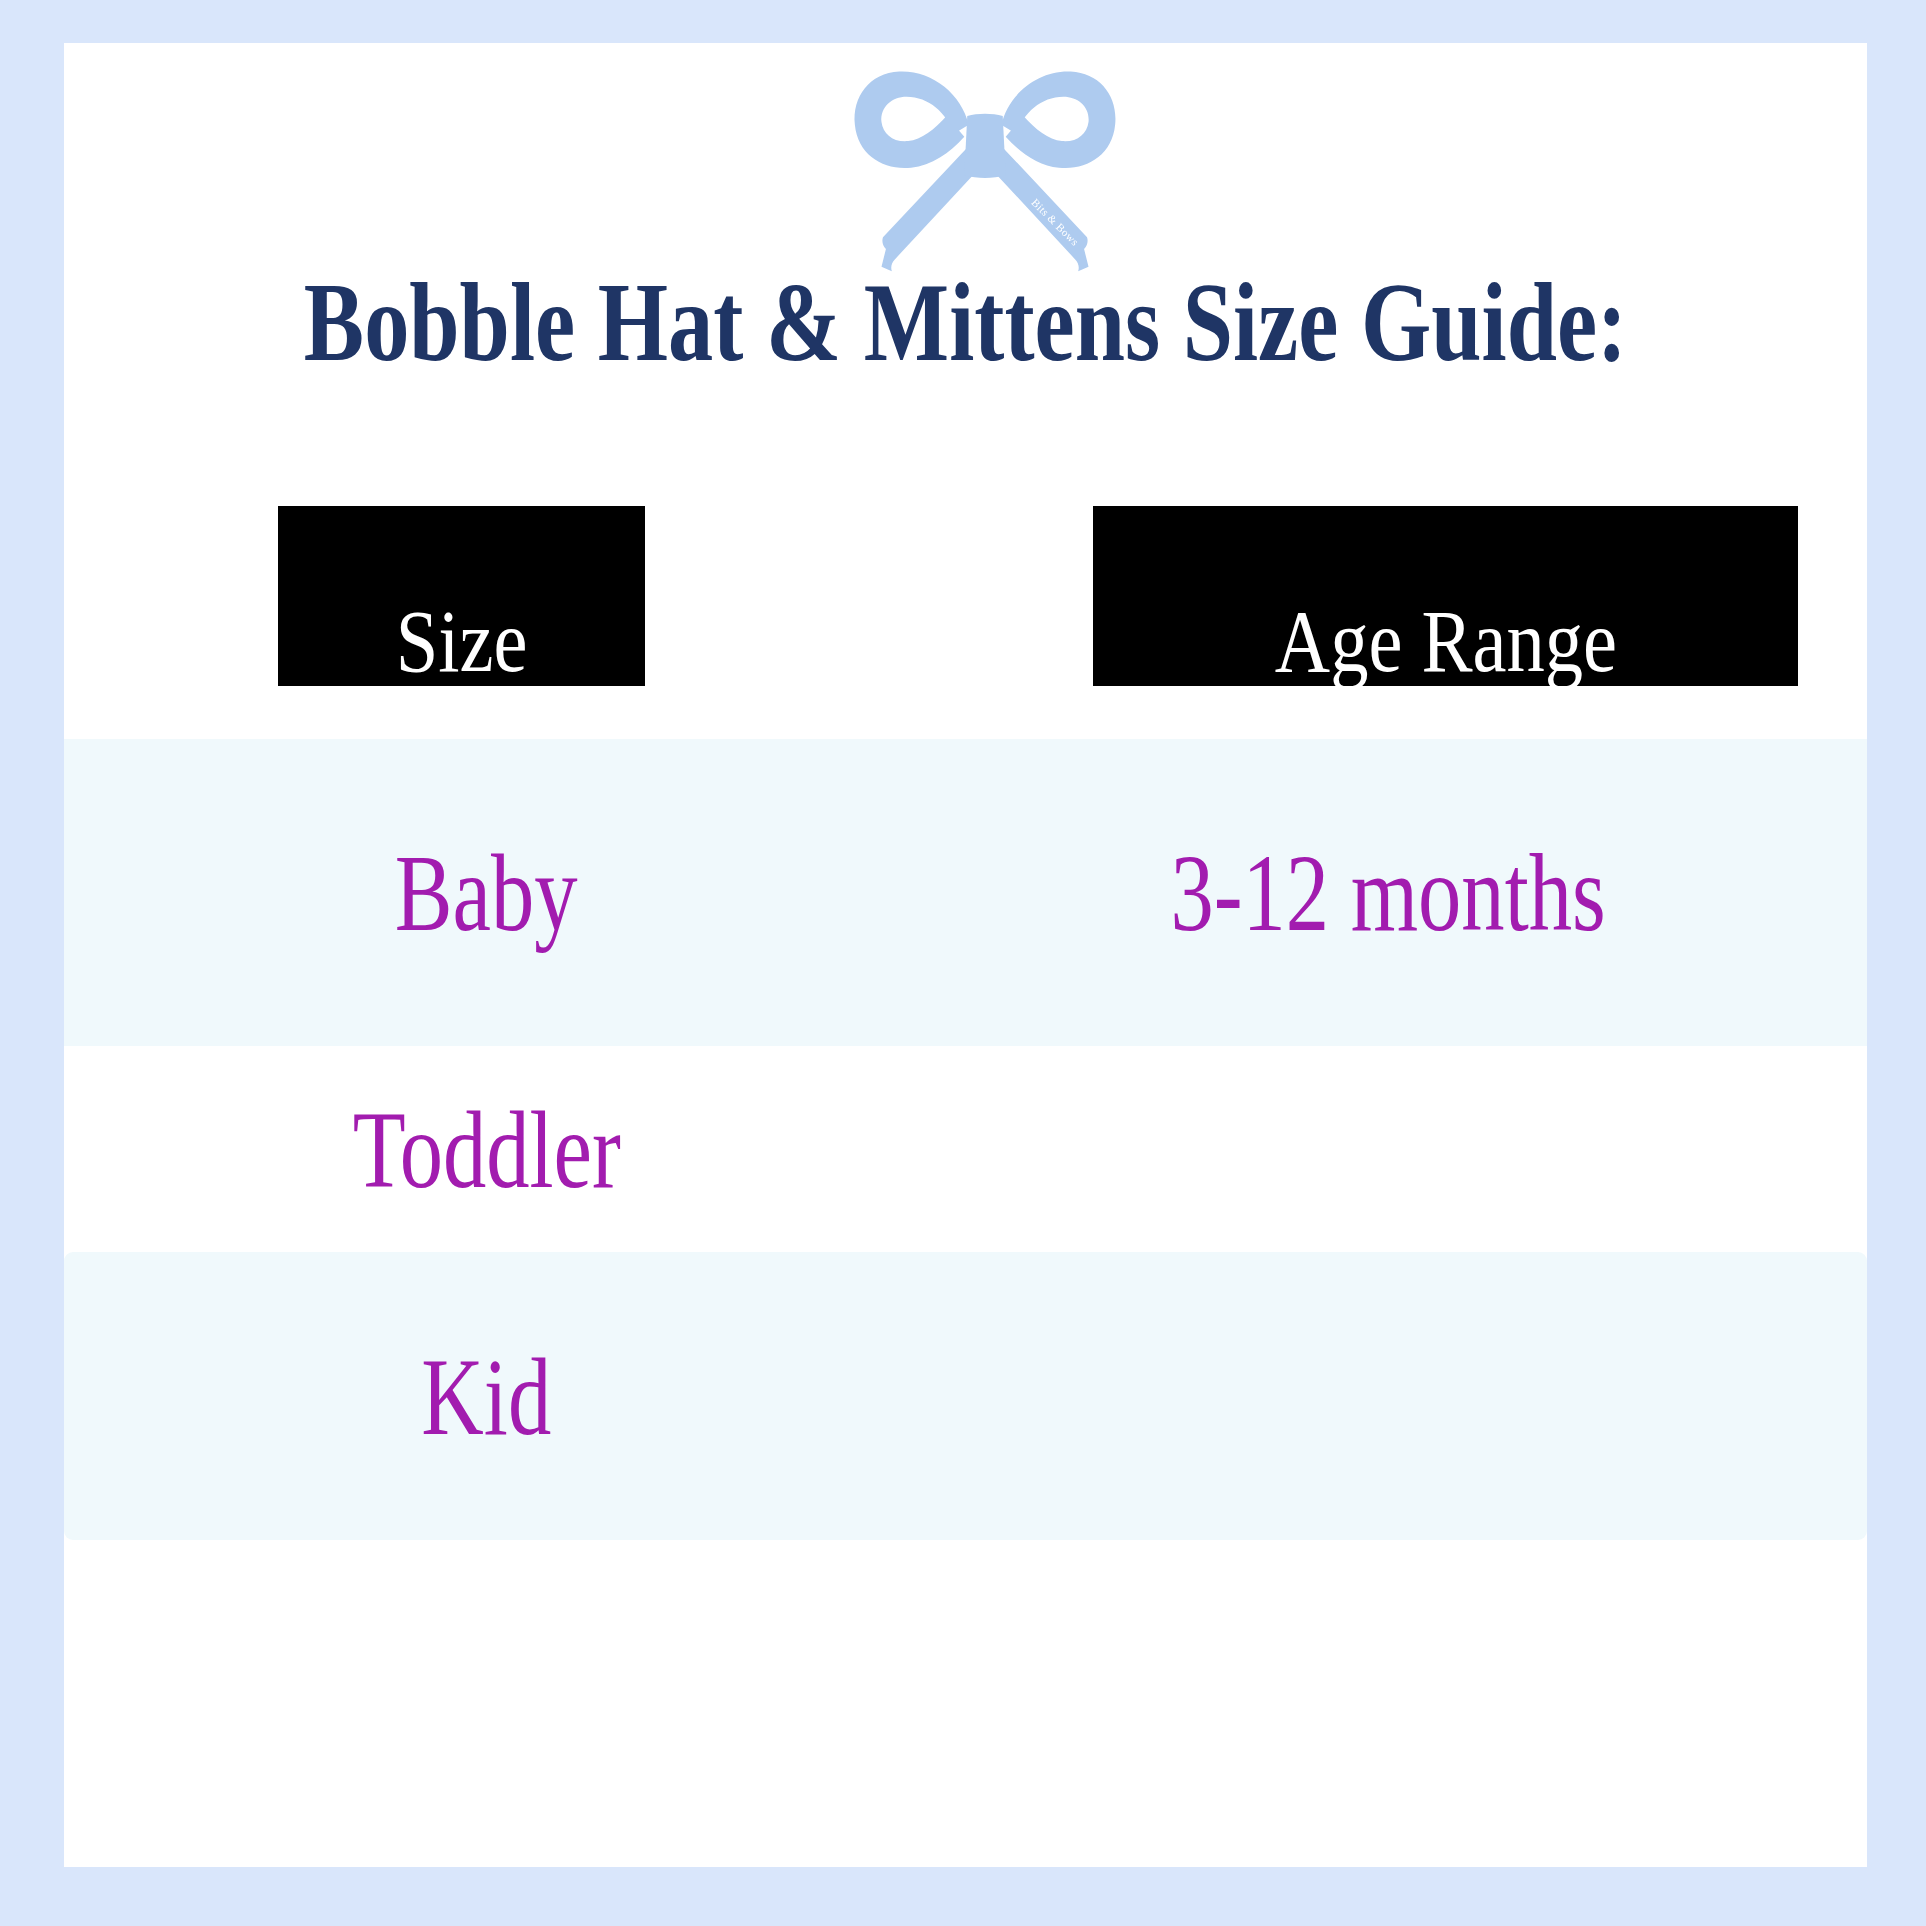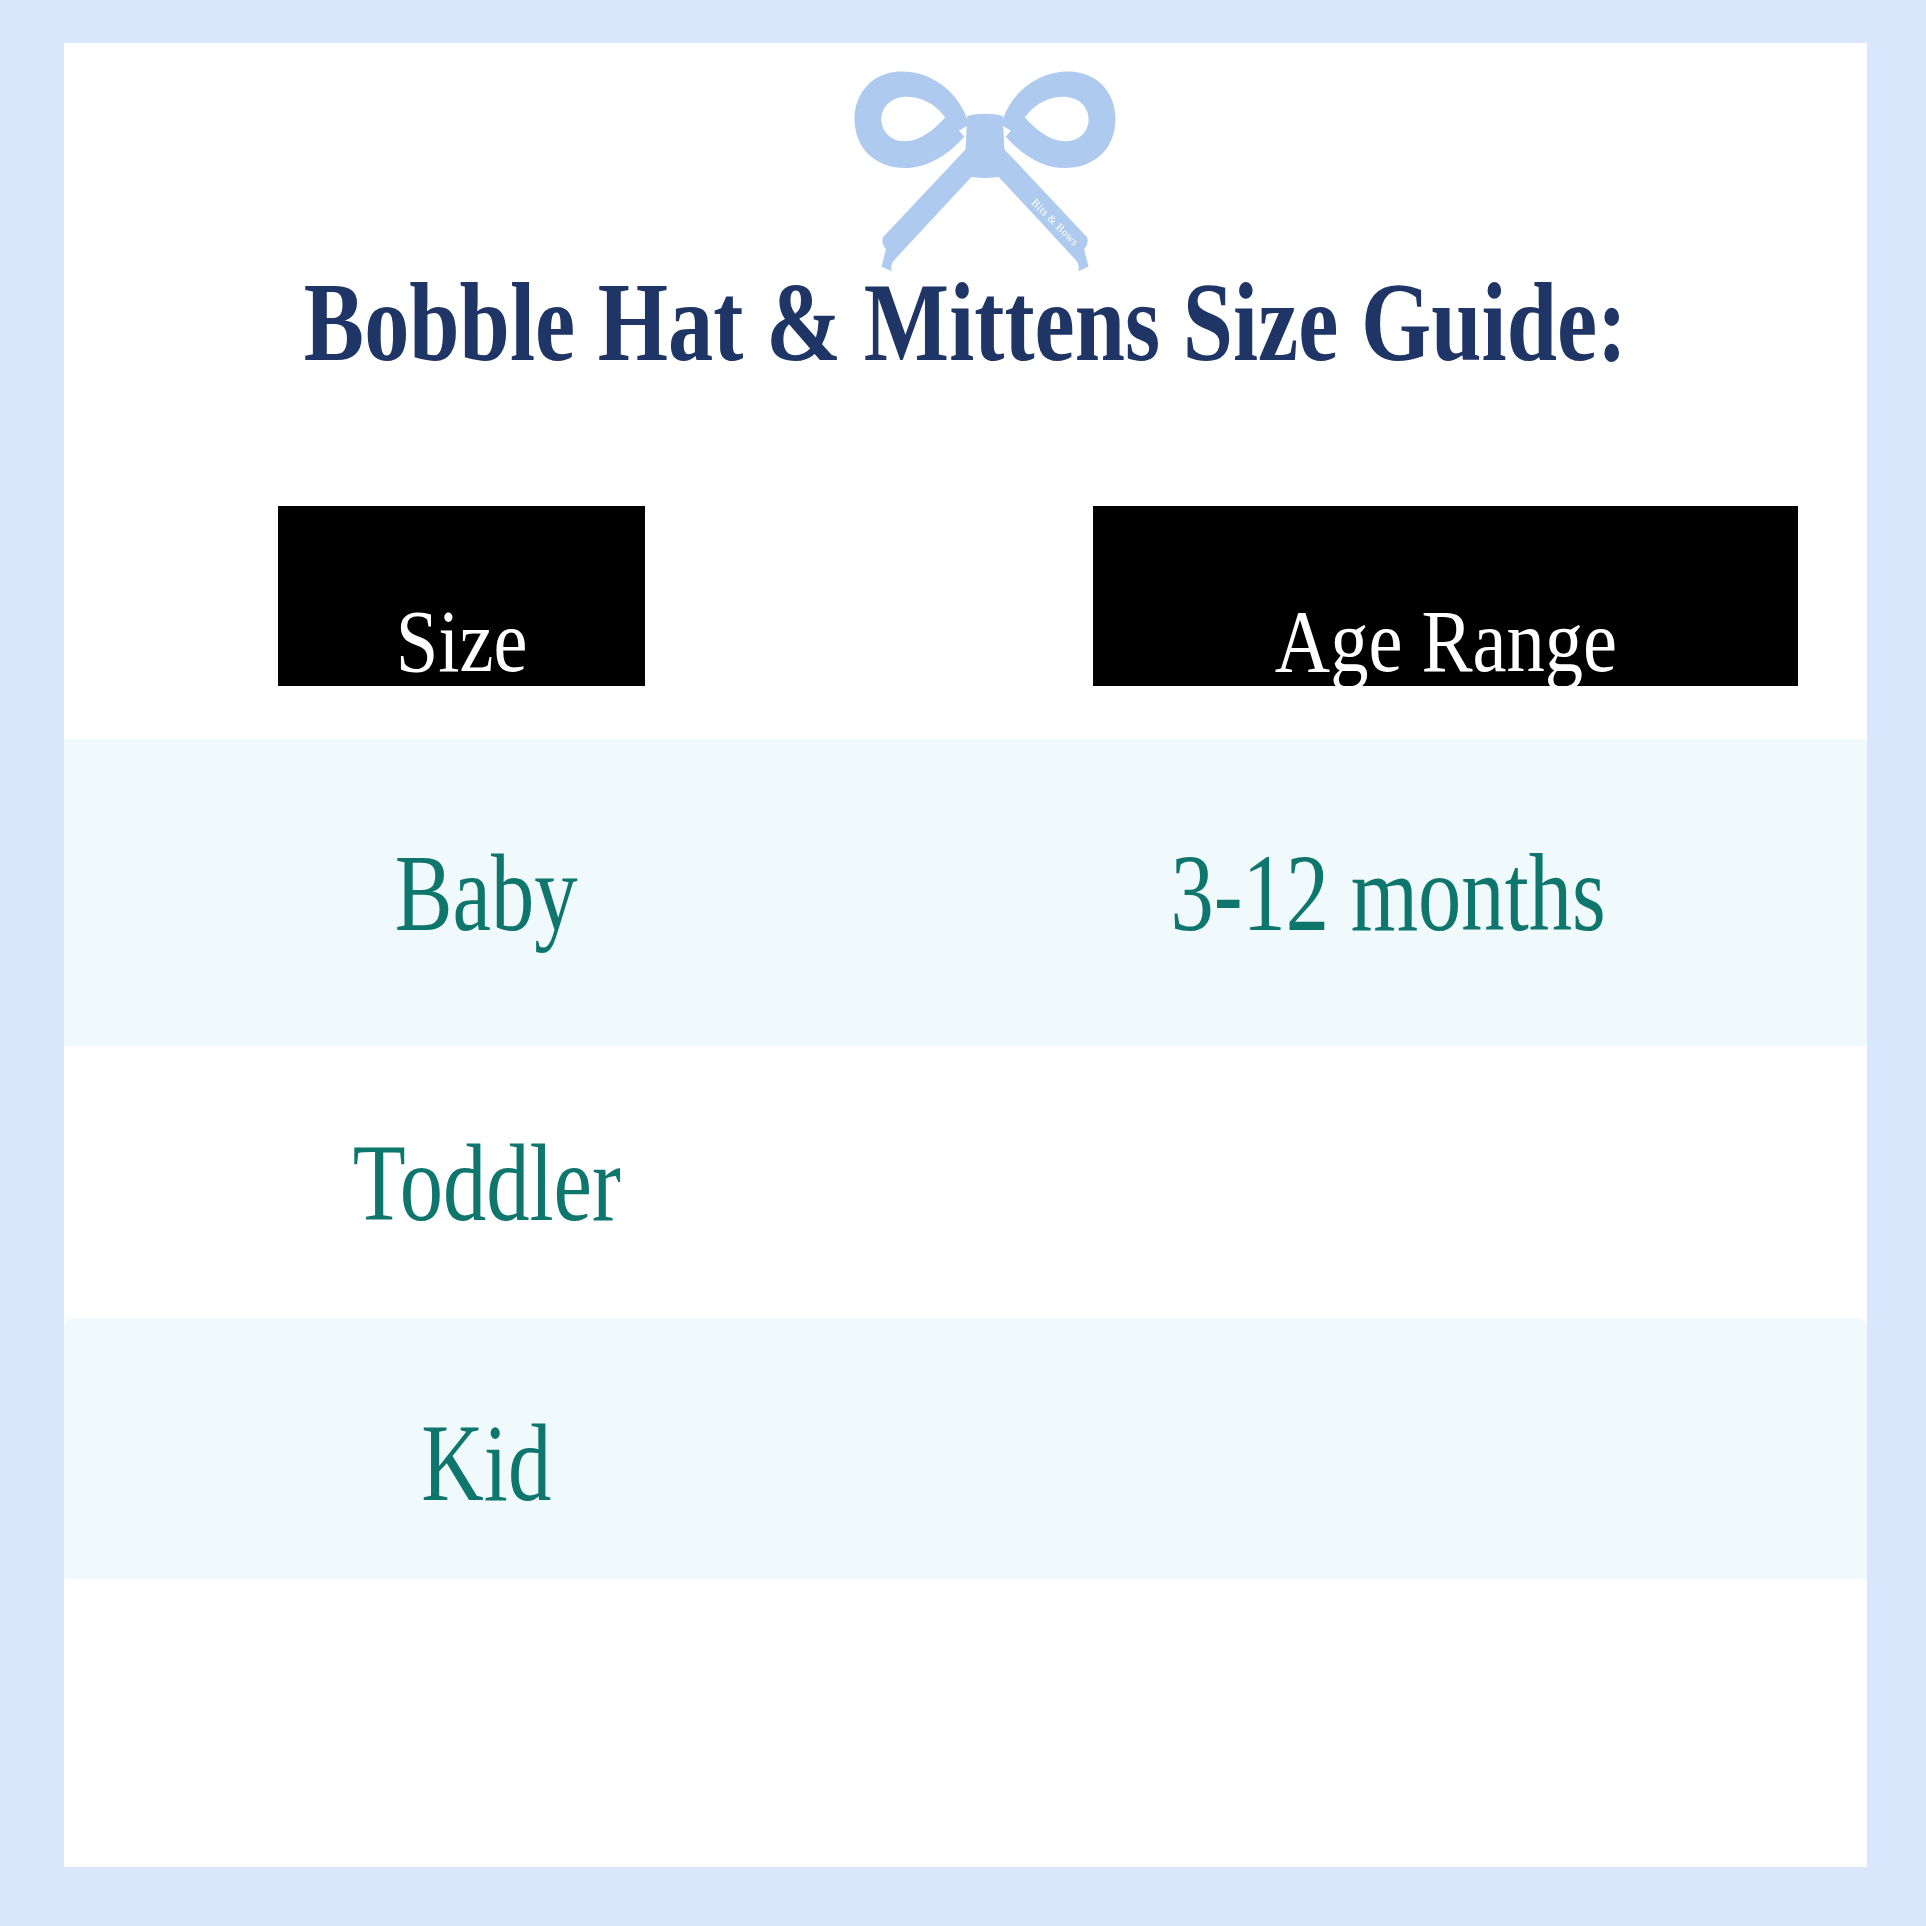--- a/index.html
+++ b/index.html
@@ -102,28 +102,28 @@
   }
   .row {
     position: relative;
     display: flex;
     align-items: center;
     box-sizing: border-box;
   }
   .row.alt  { background: #f0f9fc; }
   .row.plain{ background: #ffffff; }
   .row-1 { height: 307px; }
-  .row-2 { height: 272px; border-radius: 25px; }
+  .row-2 { height: 206px; border-radius: 25px; }
   .row-3 { height: 288px; border-radius: 9px; }
 
   .cell {
     display: flex;
     align-items: center;
     justify-content: center;
-    color: #0f766e;
+    color: #a21caf;
     font-family: "Liberation Serif", "DejaVu Serif", serif;
     font-size: 111px;
     line-height: 1;
   }
   .cell span { display: inline-block; transform: scaleX(0.78); }
   .cell-size { width: 845px; }
   .cell-age  { width: 959px; }
 
   
   .tail {

